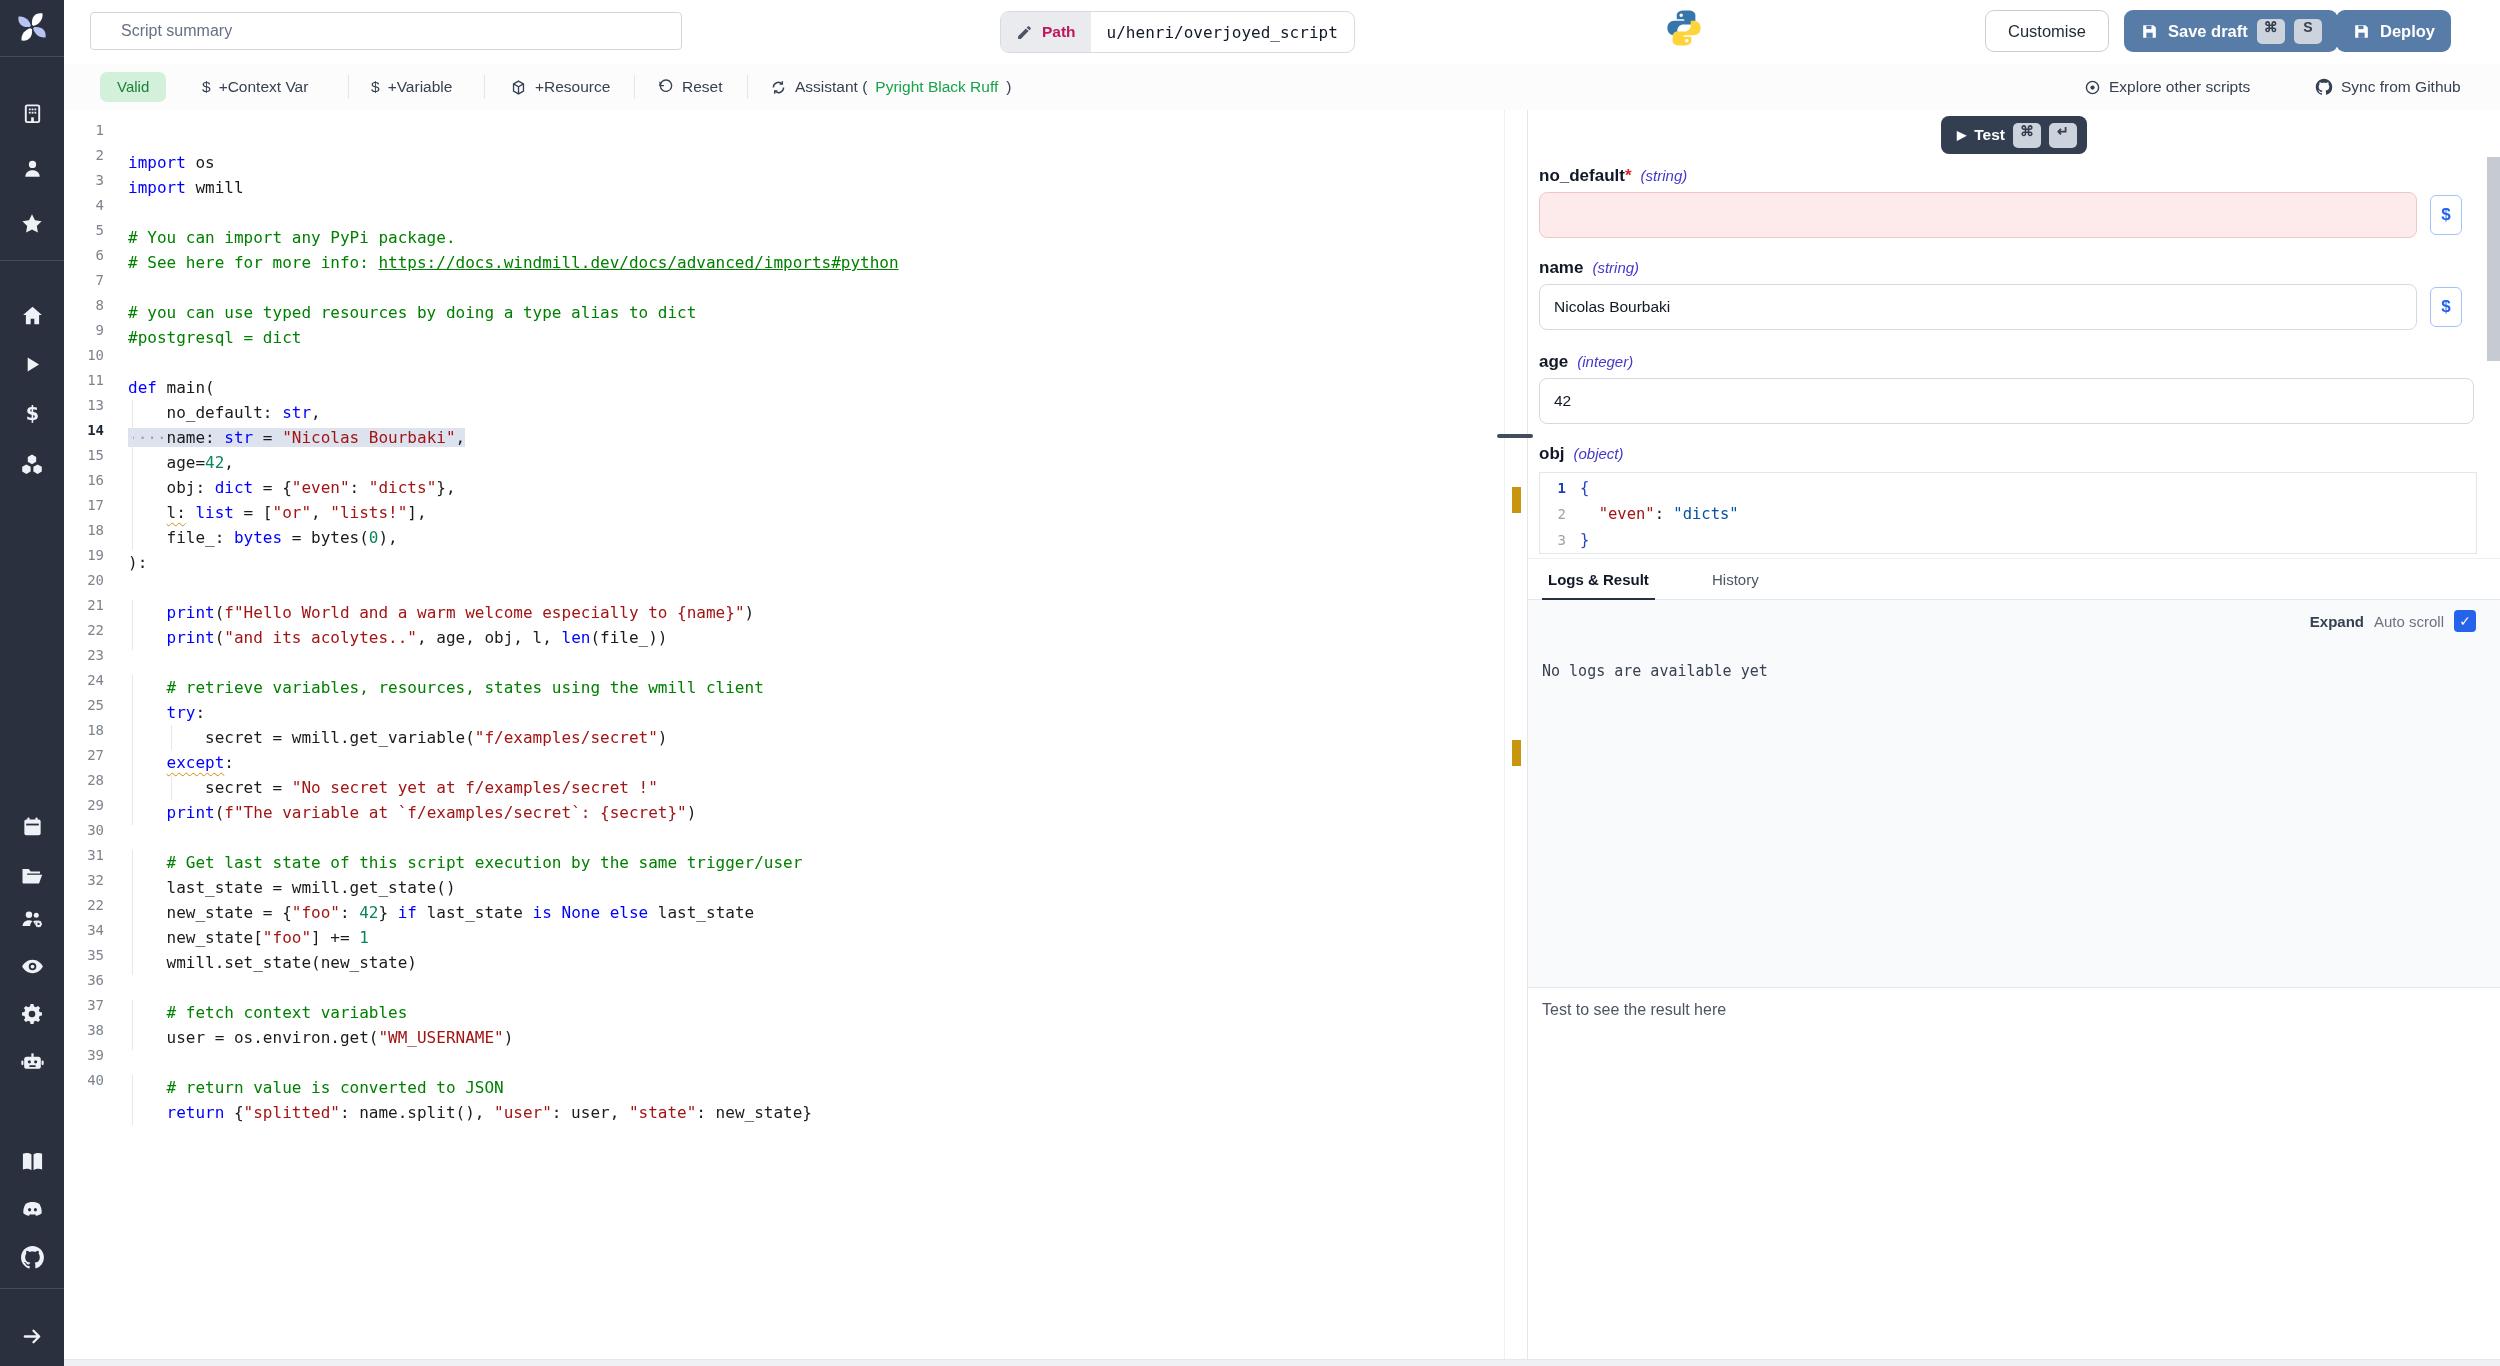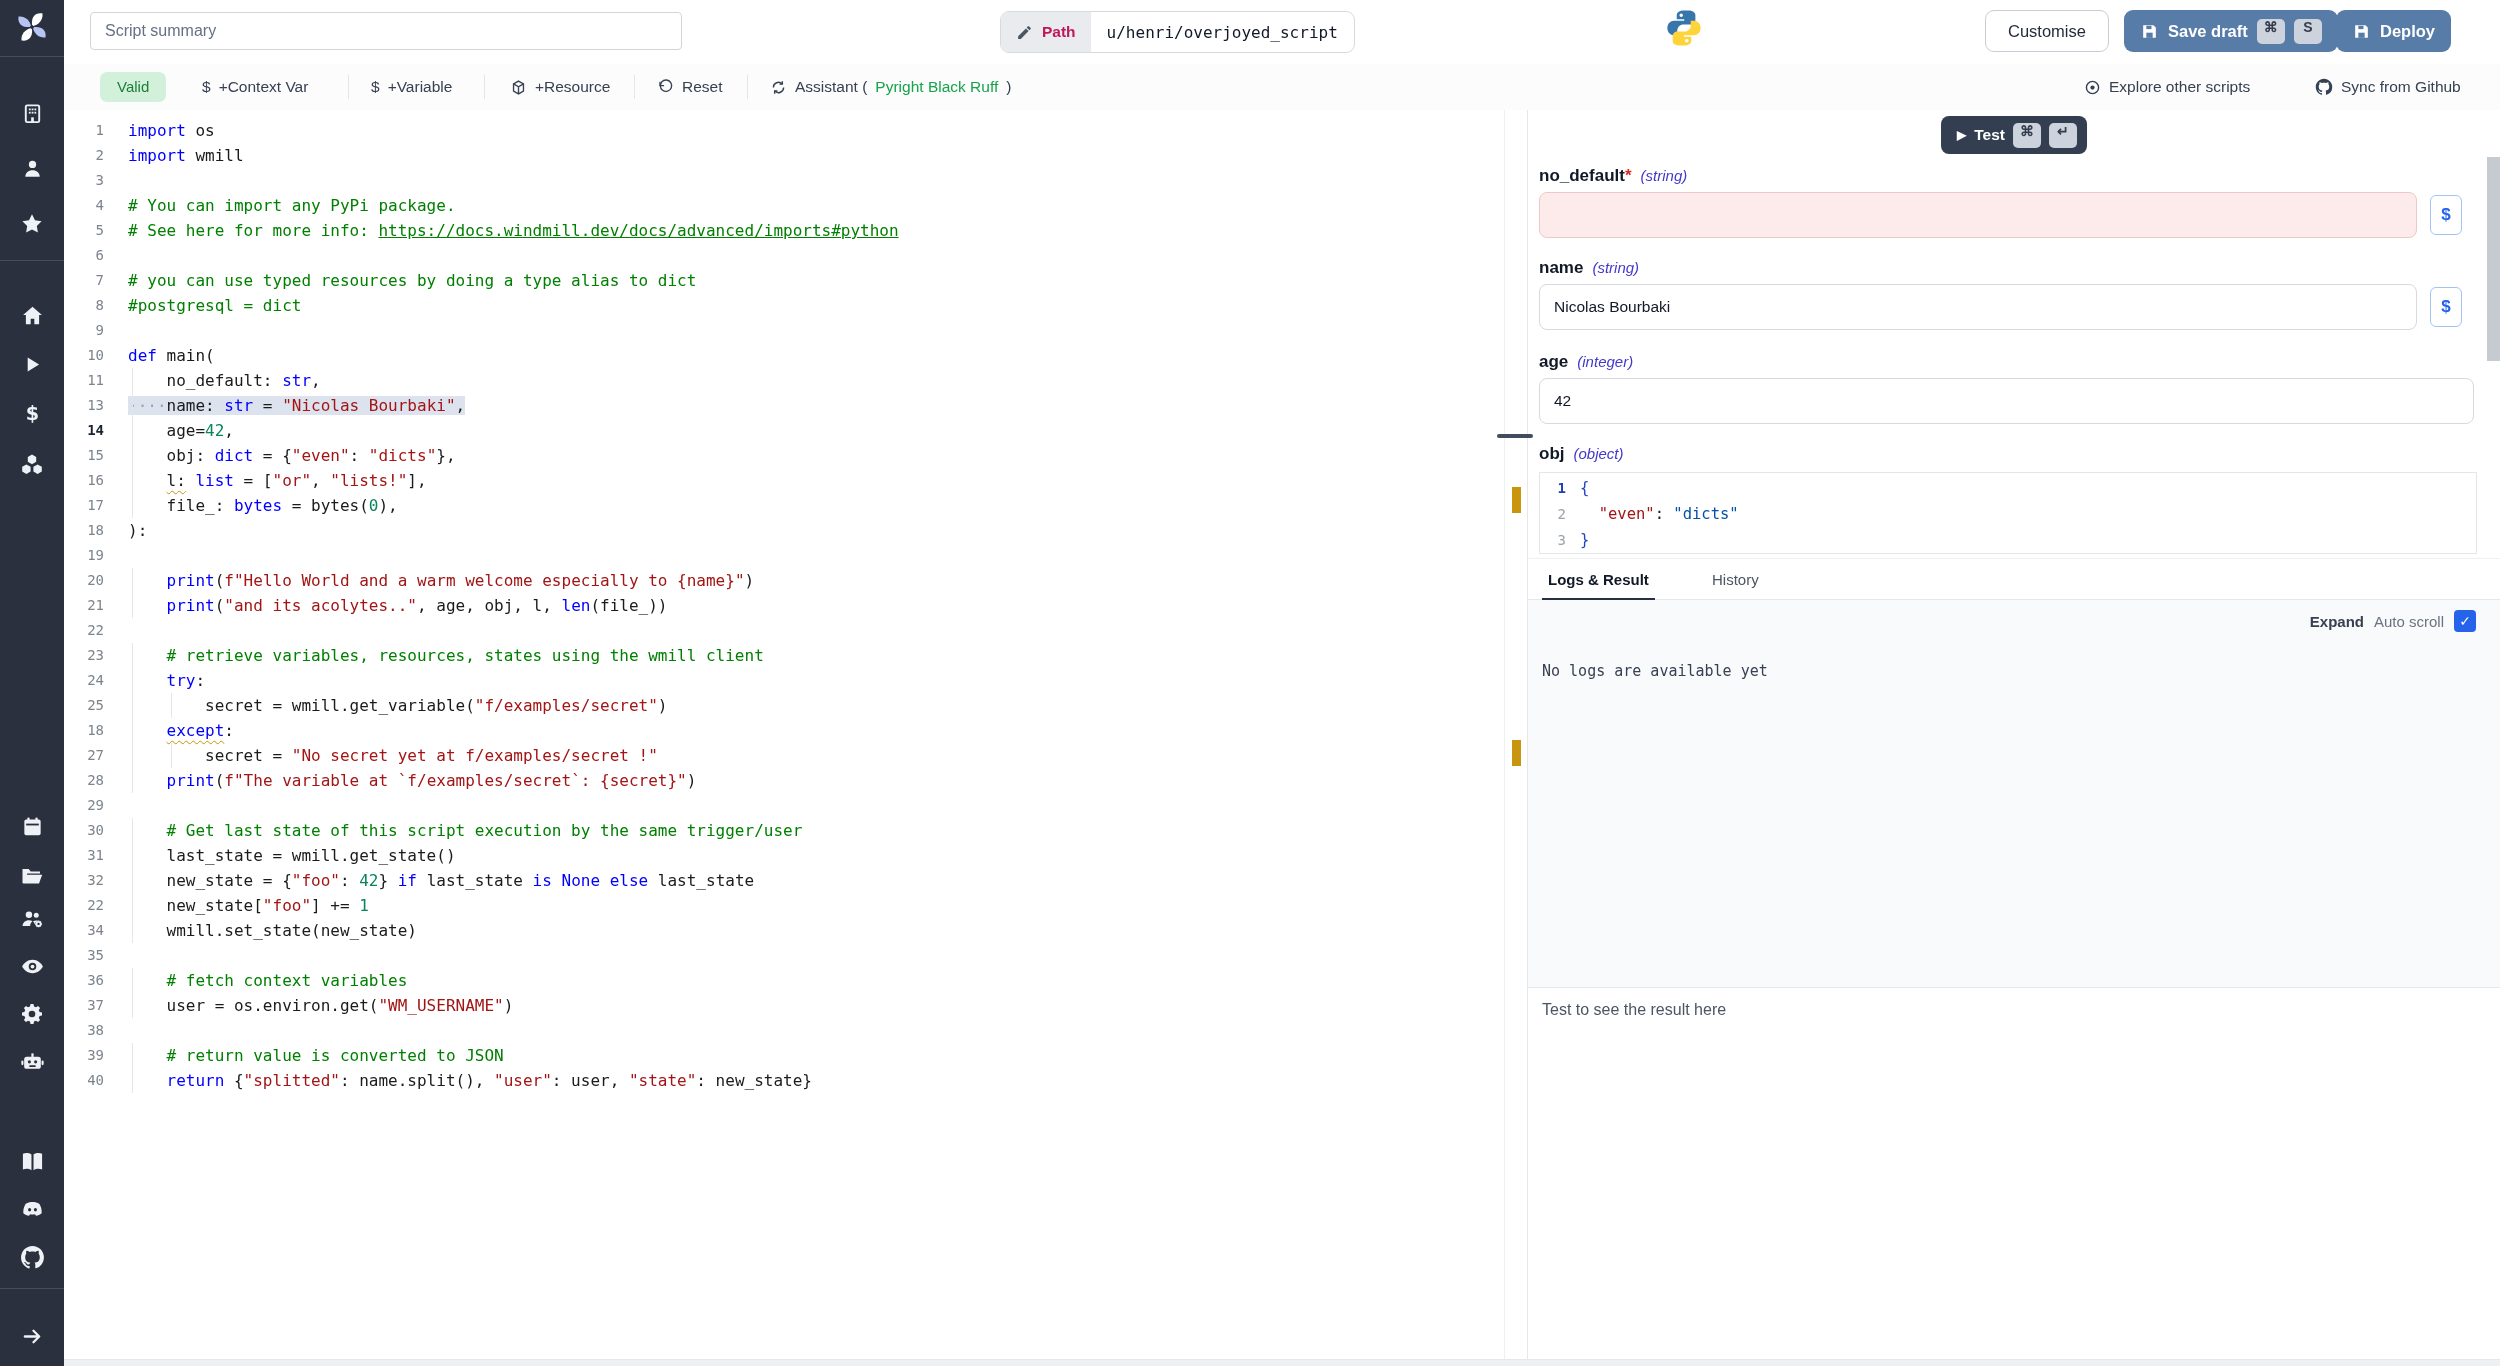--- a/index.html
+++ b/index.html
@@ -6,21 +6,21 @@
   .app{position:relative;width:2500px;height:1366px;background:#ffffff;overflow:hidden;
        font-family:"Liberation Sans",sans-serif;color:#111827;}
   
   .sidebar{position:absolute;left:0;top:0;width:64px;height:1366px;background:#2a303e;z-index:5;}
   .sb-item{position:absolute;left:0;width:64px;height:36px;display:flex;align-items:center;justify-content:center;color:#eef1f5;cursor:pointer;}
   .sb-item svg{display:block;}
   .sb-div{position:absolute;left:0;width:64px;height:1px;background:#454c5c;}
   
   .topbar{position:absolute;left:64px;top:0;width:2436px;height:64px;background:#fff;border-bottom:1px solid #e6e8eb;}
   .summary{position:absolute;left:26px;top:12px;width:592px;height:38px;border:1px solid #d2d6dc;border-radius:4px;
-           padding:0 14px;font-size:16px;color:#111827;font-family:"Liberation Sans",sans-serif;outline:none;box-sizing:border-box;}
+           padding:0 30px;font-size:16px;color:#111827;font-family:"Liberation Sans",sans-serif;outline:none;box-sizing:border-box;}
   .summary::placeholder{color:#667085;}
   .pathchip{position:absolute;left:936px;top:11px;height:40px;display:flex;align-items:stretch;border:1px solid #d7dae0;border-radius:9px;overflow:hidden;background:#fff;cursor:pointer;}
   .path-left{display:flex;align-items:center;gap:9px;background:#e9ebef;padding:0 15px;color:#be185d;font-weight:700;font-size:15.5px;}
   .path-val{display:flex;align-items:center;padding:0 16px;font-family:"DejaVu Sans Mono",monospace;font-size:16px;color:#111827;}
   .pylogo{position:absolute;left:1599px;top:7px;width:42px;height:42px;}
   .btn-outline{position:absolute;left:1921px;top:10px;height:42px;padding:0 22px;background:#fff;border:1.5px solid #c9ced6;border-radius:9px;
                font-size:16.5px;font-weight:500;color:#1f2937;font-family:"Liberation Sans",sans-serif;cursor:pointer;}
   .btn-blue{position:absolute;top:10px;height:42px;background:#587ca8;border:none;border-radius:9px;color:#fff;font-weight:700;font-size:16.5px;
             display:flex;align-items:center;gap:9px;padding:0 16px;font-family:"Liberation Sans",sans-serif;cursor:pointer;}
   .btn-save{left:2060px;} .btn-deploy{left:2272px;}
@@ -31,21 +31,21 @@
   .valid{position:absolute;left:36px;top:8px;height:30px;line-height:30px;padding:0 17px;background:#d3f1da;color:#1a7f37;border-radius:7px;font-size:15px;font-weight:500;}
   .titem{position:absolute;top:8px;height:30px;display:flex;align-items:center;gap:8px;background:none;border:none;font-size:15.5px;color:#374151;
          font-family:"Liberation Sans",sans-serif;cursor:pointer;white-space:nowrap;padding:0;}
   .tsep{position:absolute;top:11px;width:1px;height:24px;background:#e3e6ea;}
   .green{color:#16a34a;}
   
   .editor{position:absolute;left:64px;top:110px;width:1440px;height:1256px;background:#fff;padding-top:8px;box-sizing:border-box;overflow:hidden;}
   .cl{display:flex;height:25px;line-height:25px;}
   .ln{flex:none;width:40px;text-align:right;margin-right:24px;color:#7d848d;font-size:14px;font-family:"DejaVu Sans Mono",monospace;}
   .ln.act{color:#1a2332;font-weight:700;}
-  .lc{position:relative;white-space:pre;font-family:"DejaVu Sans Mono",monospace;font-size:16px;color:#1b1b1b;}
+  .lc{position:relative;white-space:pre;font-family:"DejaVu Sans Mono",monospace;font-size:16px;color:#1b1b1b;margin-top:32px;}
   .g{position:absolute;top:0;height:25px;width:1px;background:#e7e7ea;}
   .sel{background:#dce3ee;}
   .tk-k{color:#0000ff;} .tk-s{color:#a31515;} .tk-c{color:#008000;} .tk-n{color:#098658;} .tk-p{color:#1b1b1b;}
   .tk-u{color:#008000;text-decoration:underline;}
   .tk-ws{color:#9aa3ad;}
   .tk-sq{text-decoration-line:underline;text-decoration-style:wavy;text-decoration-color:#c9940e;text-decoration-thickness:1px;text-underline-offset:4px;}
   .tk-k.tk-sq{color:#0000ff;}
   
   .ruler{position:absolute;left:1504px;top:110px;width:23px;height:1256px;background:#fff;border-left:1px solid #eef0f2;}
   .mark{position:absolute;left:7px;width:9px;height:26px;background:#c9940e;}

